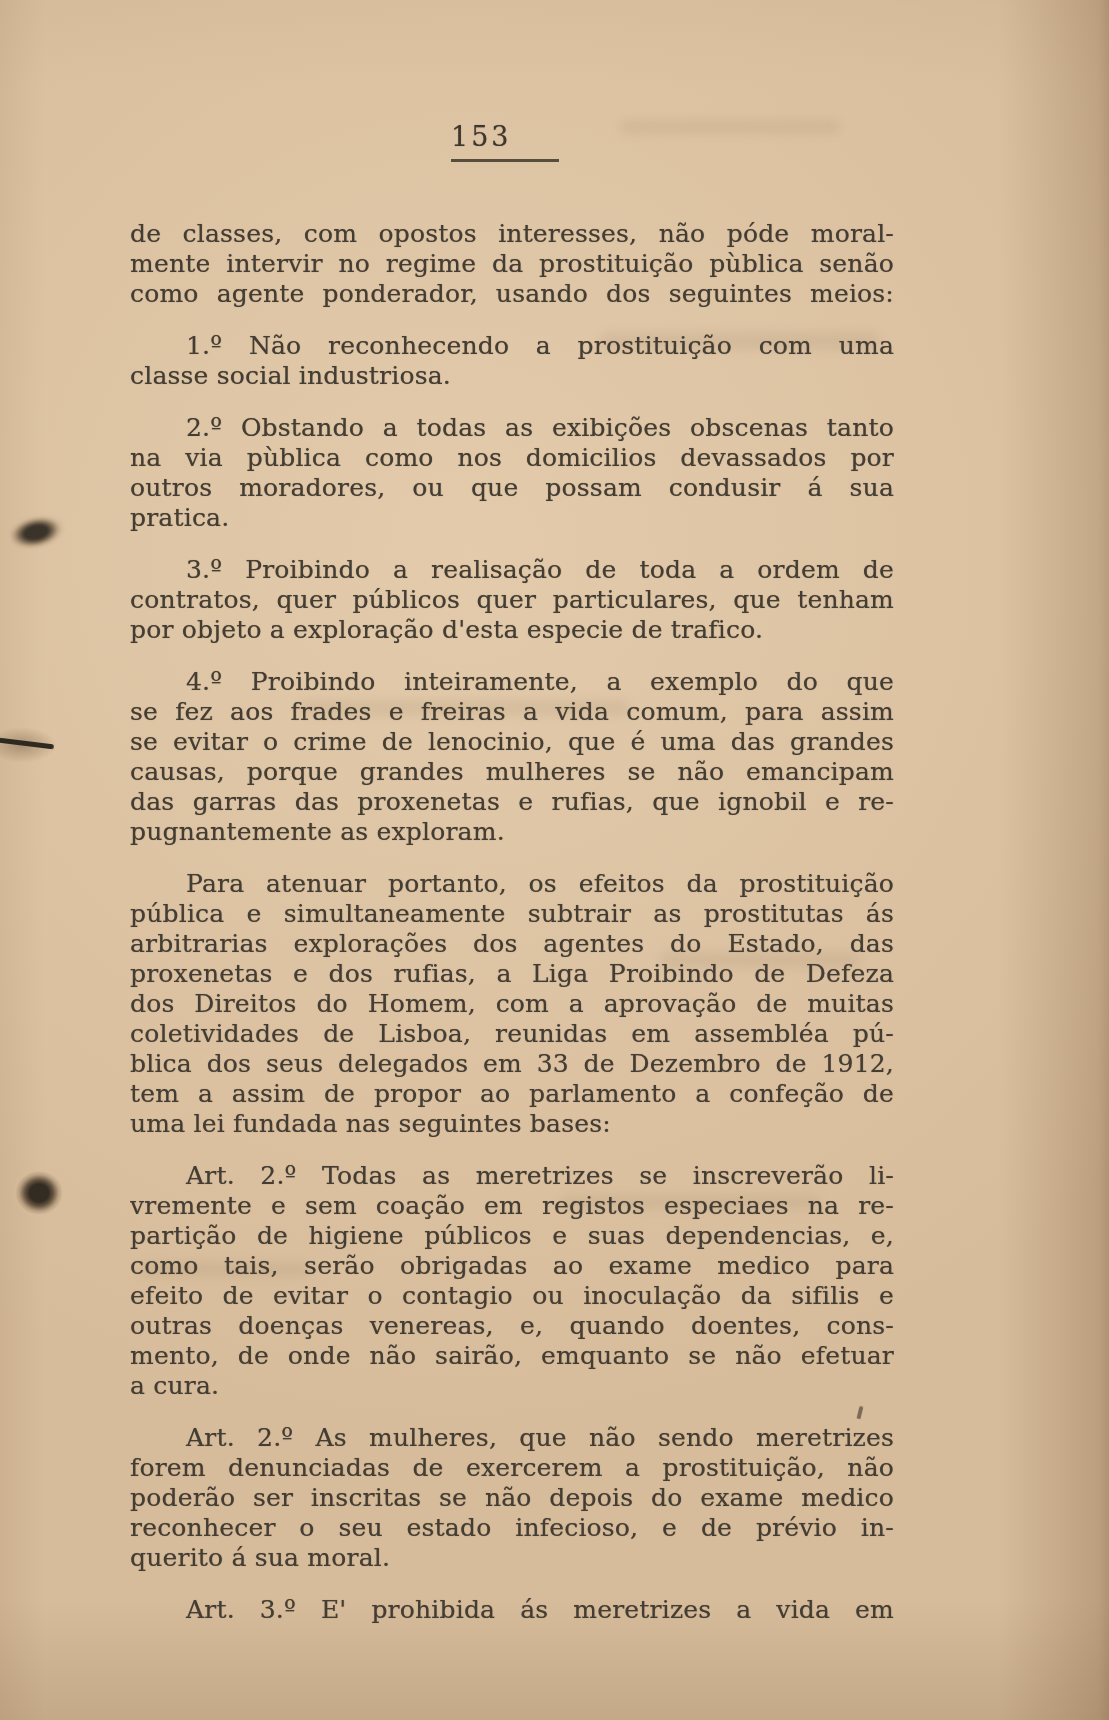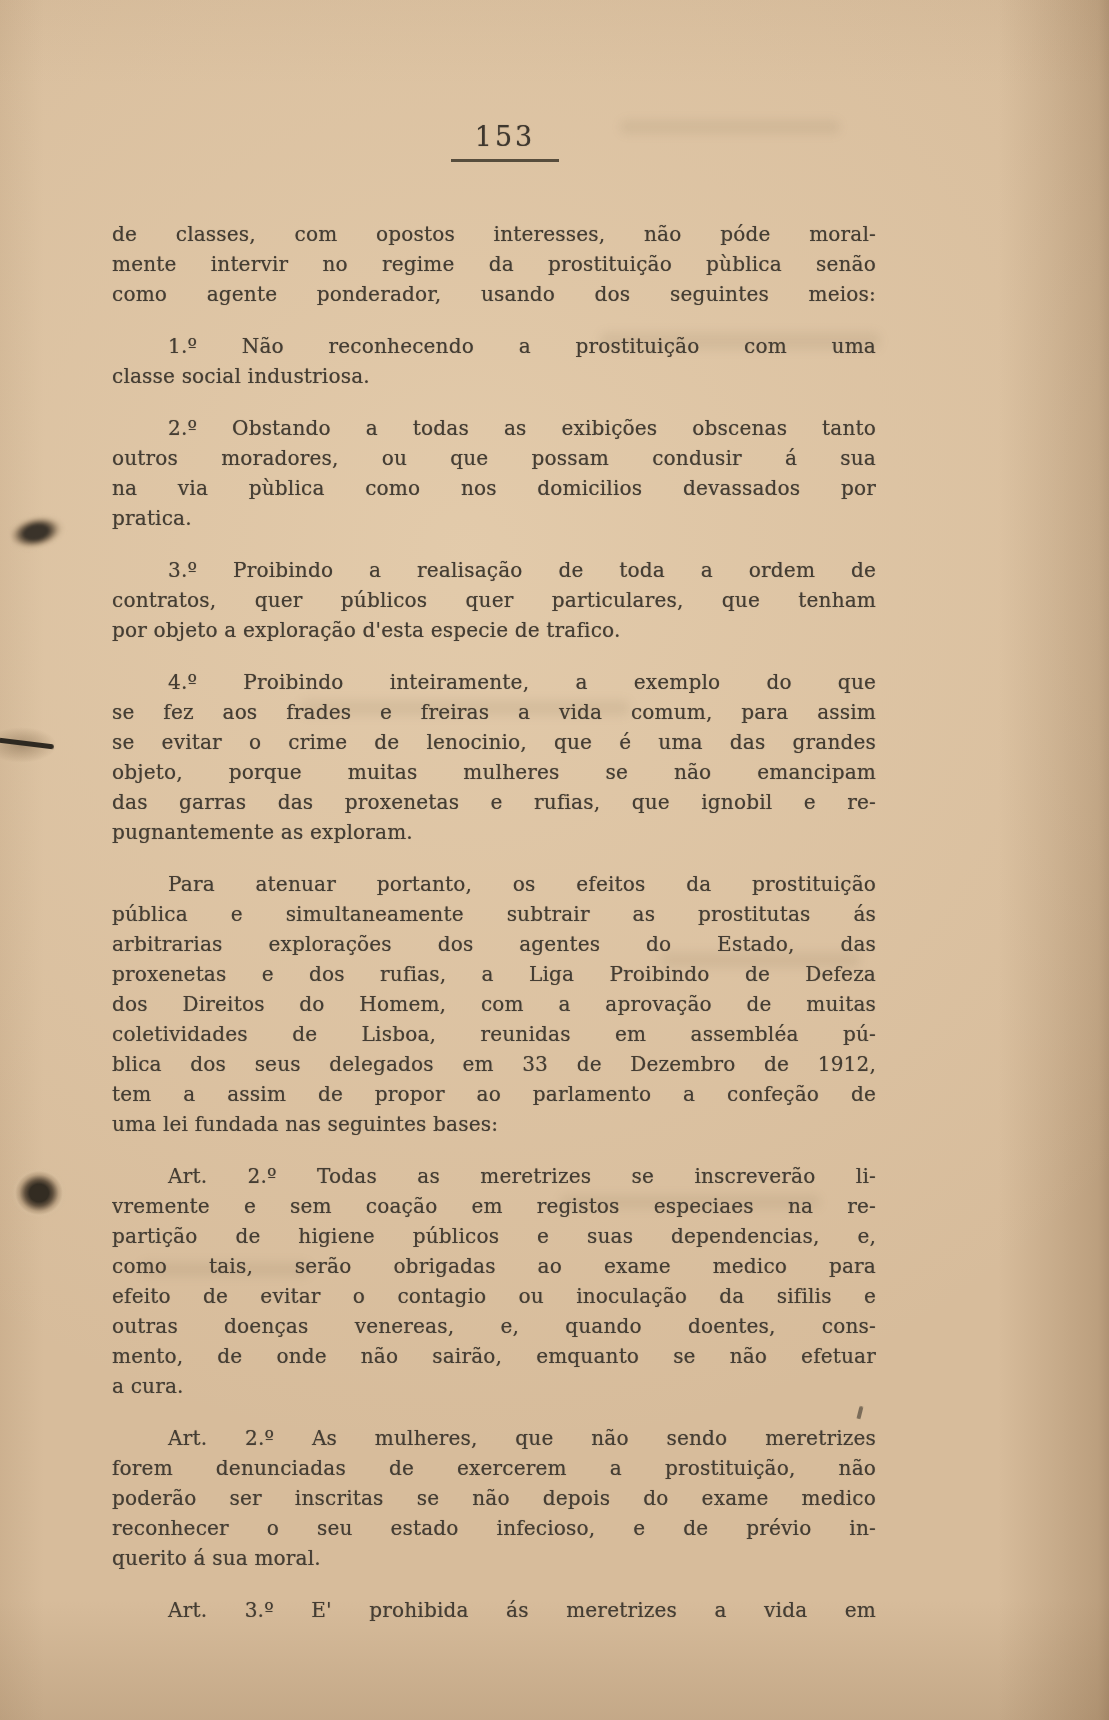--- a/index.html
+++ b/index.html
@@ -14,35 +14,35 @@
       linear-gradient(to right, rgba(140,108,74,0.14) 0%, rgba(140,108,74,0) 4%, rgba(140,108,74,0) 90%, rgba(125,93,60,0.30) 99%, rgba(110,80,50,0.38) 100%),
       linear-gradient(to bottom, rgba(140,108,74,0.06) 0%, rgba(140,108,74,0) 5%, rgba(140,108,74,0) 93%, rgba(120,90,58,0.20) 100%);
     font-family: "DejaVu Serif", "Liberation Serif", serif;
   }
   .page-number {
     position: absolute;
     top: 121px;
     left: 451px;
     width: 108px;
     box-sizing: border-box;
-    text-align: center;
+    text-align: left;
     font-size: 27px;
     letter-spacing: 3px;
     color: #3e372e;
     padding-bottom: 7px;
     border-bottom: 3px solid rgba(64,56,44,0.85);
     text-shadow: 0 0 1px rgba(62,55,45,0.55);
   }
   .text-block {
     position: absolute;
-    left: 112px;
+    left: 130px;
     top: 219px;
     width: 764px;
     color: #443d33;
-    font-size: 20px;
+    font-size: 25px;
     text-shadow: 0 0 1px rgba(68,61,51,0.45), 0.3px 0.3px 0 rgba(68,61,51,0.25);
   }
   .line {
     height: 30px;
     line-height: 30px;
     text-align: justify;
     text-align-last: justify;
     letter-spacing: 0.2px;
     overflow: hidden;
   }
@@ -104,30 +104,30 @@
 
   <div class="page-number">153</div>
 
   <div class="text-block">
       <div class="line">de classes, com opostos interesses, não póde moral-</div>
       <div class="line">mente intervir no regime da prostituição pùblica senão</div>
       <div class="line">como agente ponderador, usando dos seguintes meios:</div>
       <div class="line indent">1.º Não reconhecendo a prostituição com uma</div>
       <div class="line end">classe social industriosa.</div>
       <div class="line indent">2.º Obstando a todas as exibições obscenas tanto</div>
+      <div class="line">na via pùblica como nos domicilios devassados por</div>
       <div class="line">outros moradores, ou que possam condusir á sua</div>
-      <div class="line">na via pùblica como nos domicilios devassados por</div>
       <div class="line end">pratica.</div>
       <div class="line indent">3.º Proibindo a realisação de toda a ordem de</div>
       <div class="line">contratos, quer públicos quer particulares, que tenham</div>
       <div class="line end">por objeto a exploração d'esta especie de trafico.</div>
       <div class="line indent">4.º Proibindo inteiramente, a exemplo do que</div>
       <div class="line">se fez aos frades e freiras a vida comum, para assim</div>
       <div class="line">se evitar o crime de lenocinio, que é uma das grandes</div>
-      <div class="line">objeto, porque muitas mulheres se não emancipam</div>
+      <div class="line">causas, porque grandes mulheres se não emancipam</div>
       <div class="line">das garras das proxenetas e rufias, que ignobil e re-</div>
       <div class="line end">pugnantemente as exploram.</div>
       <div class="line indent">Para atenuar portanto, os efeitos da prostituição</div>
       <div class="line">pública e simultaneamente subtrair as prostitutas ás</div>
       <div class="line">arbitrarias explorações dos agentes do Estado, das</div>
       <div class="line">proxenetas e dos rufias, a Liga Proibindo de Defeza</div>
       <div class="line">dos Direitos do Homem, com a aprovação de muitas</div>
       <div class="line">coletividades de Lisboa, reunidas em assembléa pú-</div>
       <div class="line">blica dos seus delegados em 33 de Dezembro de 1912,</div>
       <div class="line">tem a assim de propor ao parlamento a confeção de</div>

